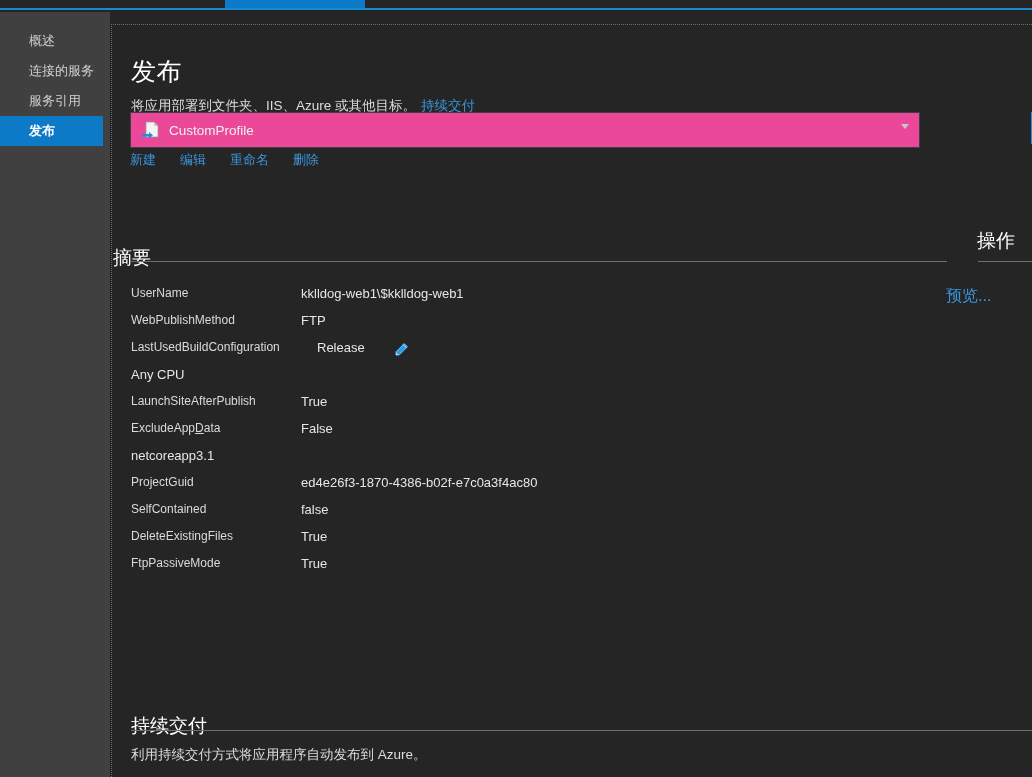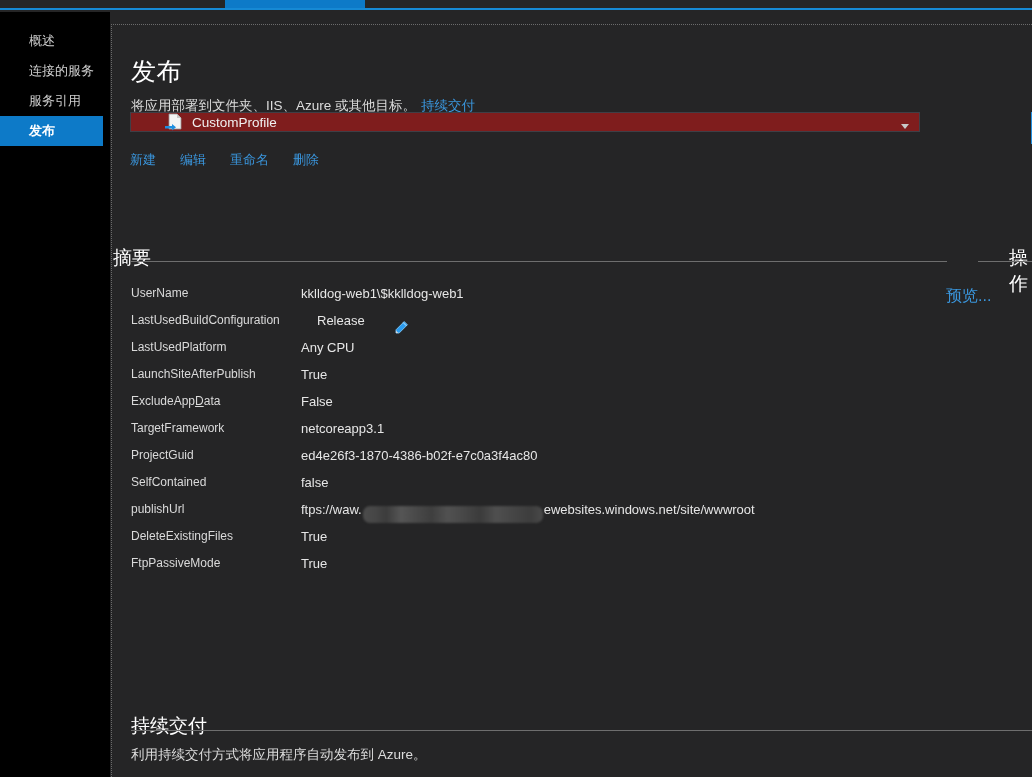--- a/index.html
+++ b/index.html
@@ -27,21 +27,21 @@
     background: #0d7ac8;
   }
   #tabstrip .tab-underline {
     position: absolute; left: 0; top: 8px; width: 1032px; height: 2px;
     background: #1689d4;
   }
 
   
   #sidebar {
     position: absolute; left: 0; top: 12px; width: 110px; height: 765px;
-    background: #000000;
+    background: #404040;
     padding-left: 24px;
   }
   .side-item {
     position: absolute; left: 0; width: 103px; height: 30px;
     display: flex; align-items: center;
     padding-left: 29px;
     font-size: 13px;
     color: #cfcfcf;
     cursor: pointer;
     white-space: nowrap;
@@ -71,26 +71,25 @@
     letter-spacing: .5px;
   }
   #page-desc {
     position: absolute; left: 20px; top: 73px;
     font-size: 13.5px; color: #dcdcdc; white-space: nowrap;
   }
   #page-desc .link { color: #3a96dd; cursor: pointer; margin-left: 5px; }
 
   
   #profile-combo {
-    position: absolute; left: 19px; top: 88px; width: 790px; height: 20px;
-    background: #7f1d1d;
+    position: absolute; left: 19px; top: 88px; width: 790px; height: 36px;
+    background: #ec4899;
     border: 1px solid #3f3f46;
     display: flex; align-items: center;
     cursor: pointer;
-    padding-left: 23px;
   }
   #profile-combo .doc-icon {
     width: 26px; height: 20px; margin-left: 8px; position: relative; flex: none;
   }
   #profile-combo .combo-label {
     margin-left: 4px; font-size: 13.5px; color: #f0f0f0;
   }
   #profile-combo .chev {
     position: absolute; right: 10px; top: 11px;
     width: 0; height: 0;
@@ -118,42 +117,42 @@
   .sect-title {
     position: absolute;
     font-size: 19px; color: #ffffff; font-weight: normal;
   }
   .sect-rule {
     position: absolute; height: 1px; background: #6e6e6e;
   }
 
   #summary-title { left: 2px; top: 205px; }
   #summary-rule  { left: 20px; top: 237px; width: 816px; }
-  #actions-title { left: 866px; top: 205px; margin-left: 32px; }
+  #actions-title { left: 866px; top: 188px; }
   #actions-rule  { left: 867px; top: 237px; width: 54px; }
   #preview-link {
     position: absolute; left: 835px; top: 262px;
     font-size: 16px; color: #3a96dd; cursor: pointer;
   }
 
   
   #summary-table {
     position: absolute; left: 20px; top: 256px; width: 816px;
   }
   .sum-row {
     position: relative; height: 27px; line-height: 27px;
     display: flex; align-items: center;
   }
   .sum-key {
     width: 170px; flex: none;
     font-size: 12px; color: #dadada; white-space: nowrap;
   }
   .sum-val {
     font-size: 13px; color: #e6e6e6; white-space: nowrap;
-    display: flex; align-items: flex-end;
+    display: flex; align-items: center;
   }
   .sum-row.indented .sum-val { padding-left: 16px; gap: 16px; }
   .sum-key u { text-decoration: underline; }
 
   .pencil-icon {
     display: inline-block; position: relative;
     width: 16px; height: 16px; margin-left: 12px;
     cursor: pointer; vertical-align: middle;
   }
 
@@ -245,73 +244,69 @@
   <div class="sect-rule" id="actions-rule"></div>
   <div id="preview-link">预览...</div>
 
   <div id="summary-table">
       <div class="sum-row">
         <div class="sum-key">UserName</div>
         <div class="sum-val">
           <span>kklldog-web1\$kklldog-web1</span>
         </div>
       </div>
+      <div class="sum-row">
+        <div class="sum-key">WebPublishMethod</div>
+        <div class="sum-val">
+          <span>FTP</span>
+        </div>
+      </div>
       <div class="sum-row indented">
         <div class="sum-key">LastUsedBuildConfiguration</div>
         <div class="sum-val">
           <span>Release</span>
           <span class="pencil-icon"><svg width="16" height="16" viewBox="0 0 16 16">
               <path d="M11.2 1.6 L14.4 4.8 L6.2 13 L3 13 L3 9.8 Z" fill="#2a9cf0" stroke="#7fc6f5" stroke-width="0.9" stroke-linejoin="round"></path>
               <path d="M10.2 2.6 L13.4 5.8" stroke="#bfe3fb" stroke-width="1"></path>
               <path d="M3 12.9 L3 10.6 L5.3 12.9 Z" fill="#d8d8d8"></path>
             </svg></span>
         </div>
       </div>
       <div class="sum-row">
-        <div class="sum-key">LastUsedPlatform</div>
         <div class="sum-val">
           <span>Any CPU</span>
         </div>
       </div>
       <div class="sum-row">
         <div class="sum-key">LaunchSiteAfterPublish</div>
         <div class="sum-val">
           <span>True</span>
         </div>
       </div>
       <div class="sum-row">
         <div class="sum-key">ExcludeApp<u>D</u>ata</div>
         <div class="sum-val">
           <span>False</span>
         </div>
       </div>
       <div class="sum-row">
-        <div class="sum-key">TargetFramework</div>
         <div class="sum-val">
           <span>netcoreapp3.1</span>
         </div>
       </div>
       <div class="sum-row">
         <div class="sum-key">ProjectGuid</div>
         <div class="sum-val">
           <span>ed4e26f3-1870-4386-b02f-e7c0a3f4ac80</span>
         </div>
       </div>
       <div class="sum-row">
         <div class="sum-key">SelfContained</div>
         <div class="sum-val">
           <span>false</span>
-        </div>
-      </div>
-      <div class="sum-row">
-        <div class="sum-key">publishUrl</div>
-        <div class="sum-val">
-          <span>ftps://waw.</span>
-          <span class="redact"></span>
-          <span>ewebsites.windows.net/site/wwwroot</span>
         </div>
       </div>
       <div class="sum-row">
         <div class="sum-key">DeleteExistingFiles</div>
         <div class="sum-val">
           <span>True</span>
         </div>
       </div>
       <div class="sum-row">
         <div class="sum-key">FtpPassiveMode</div>

